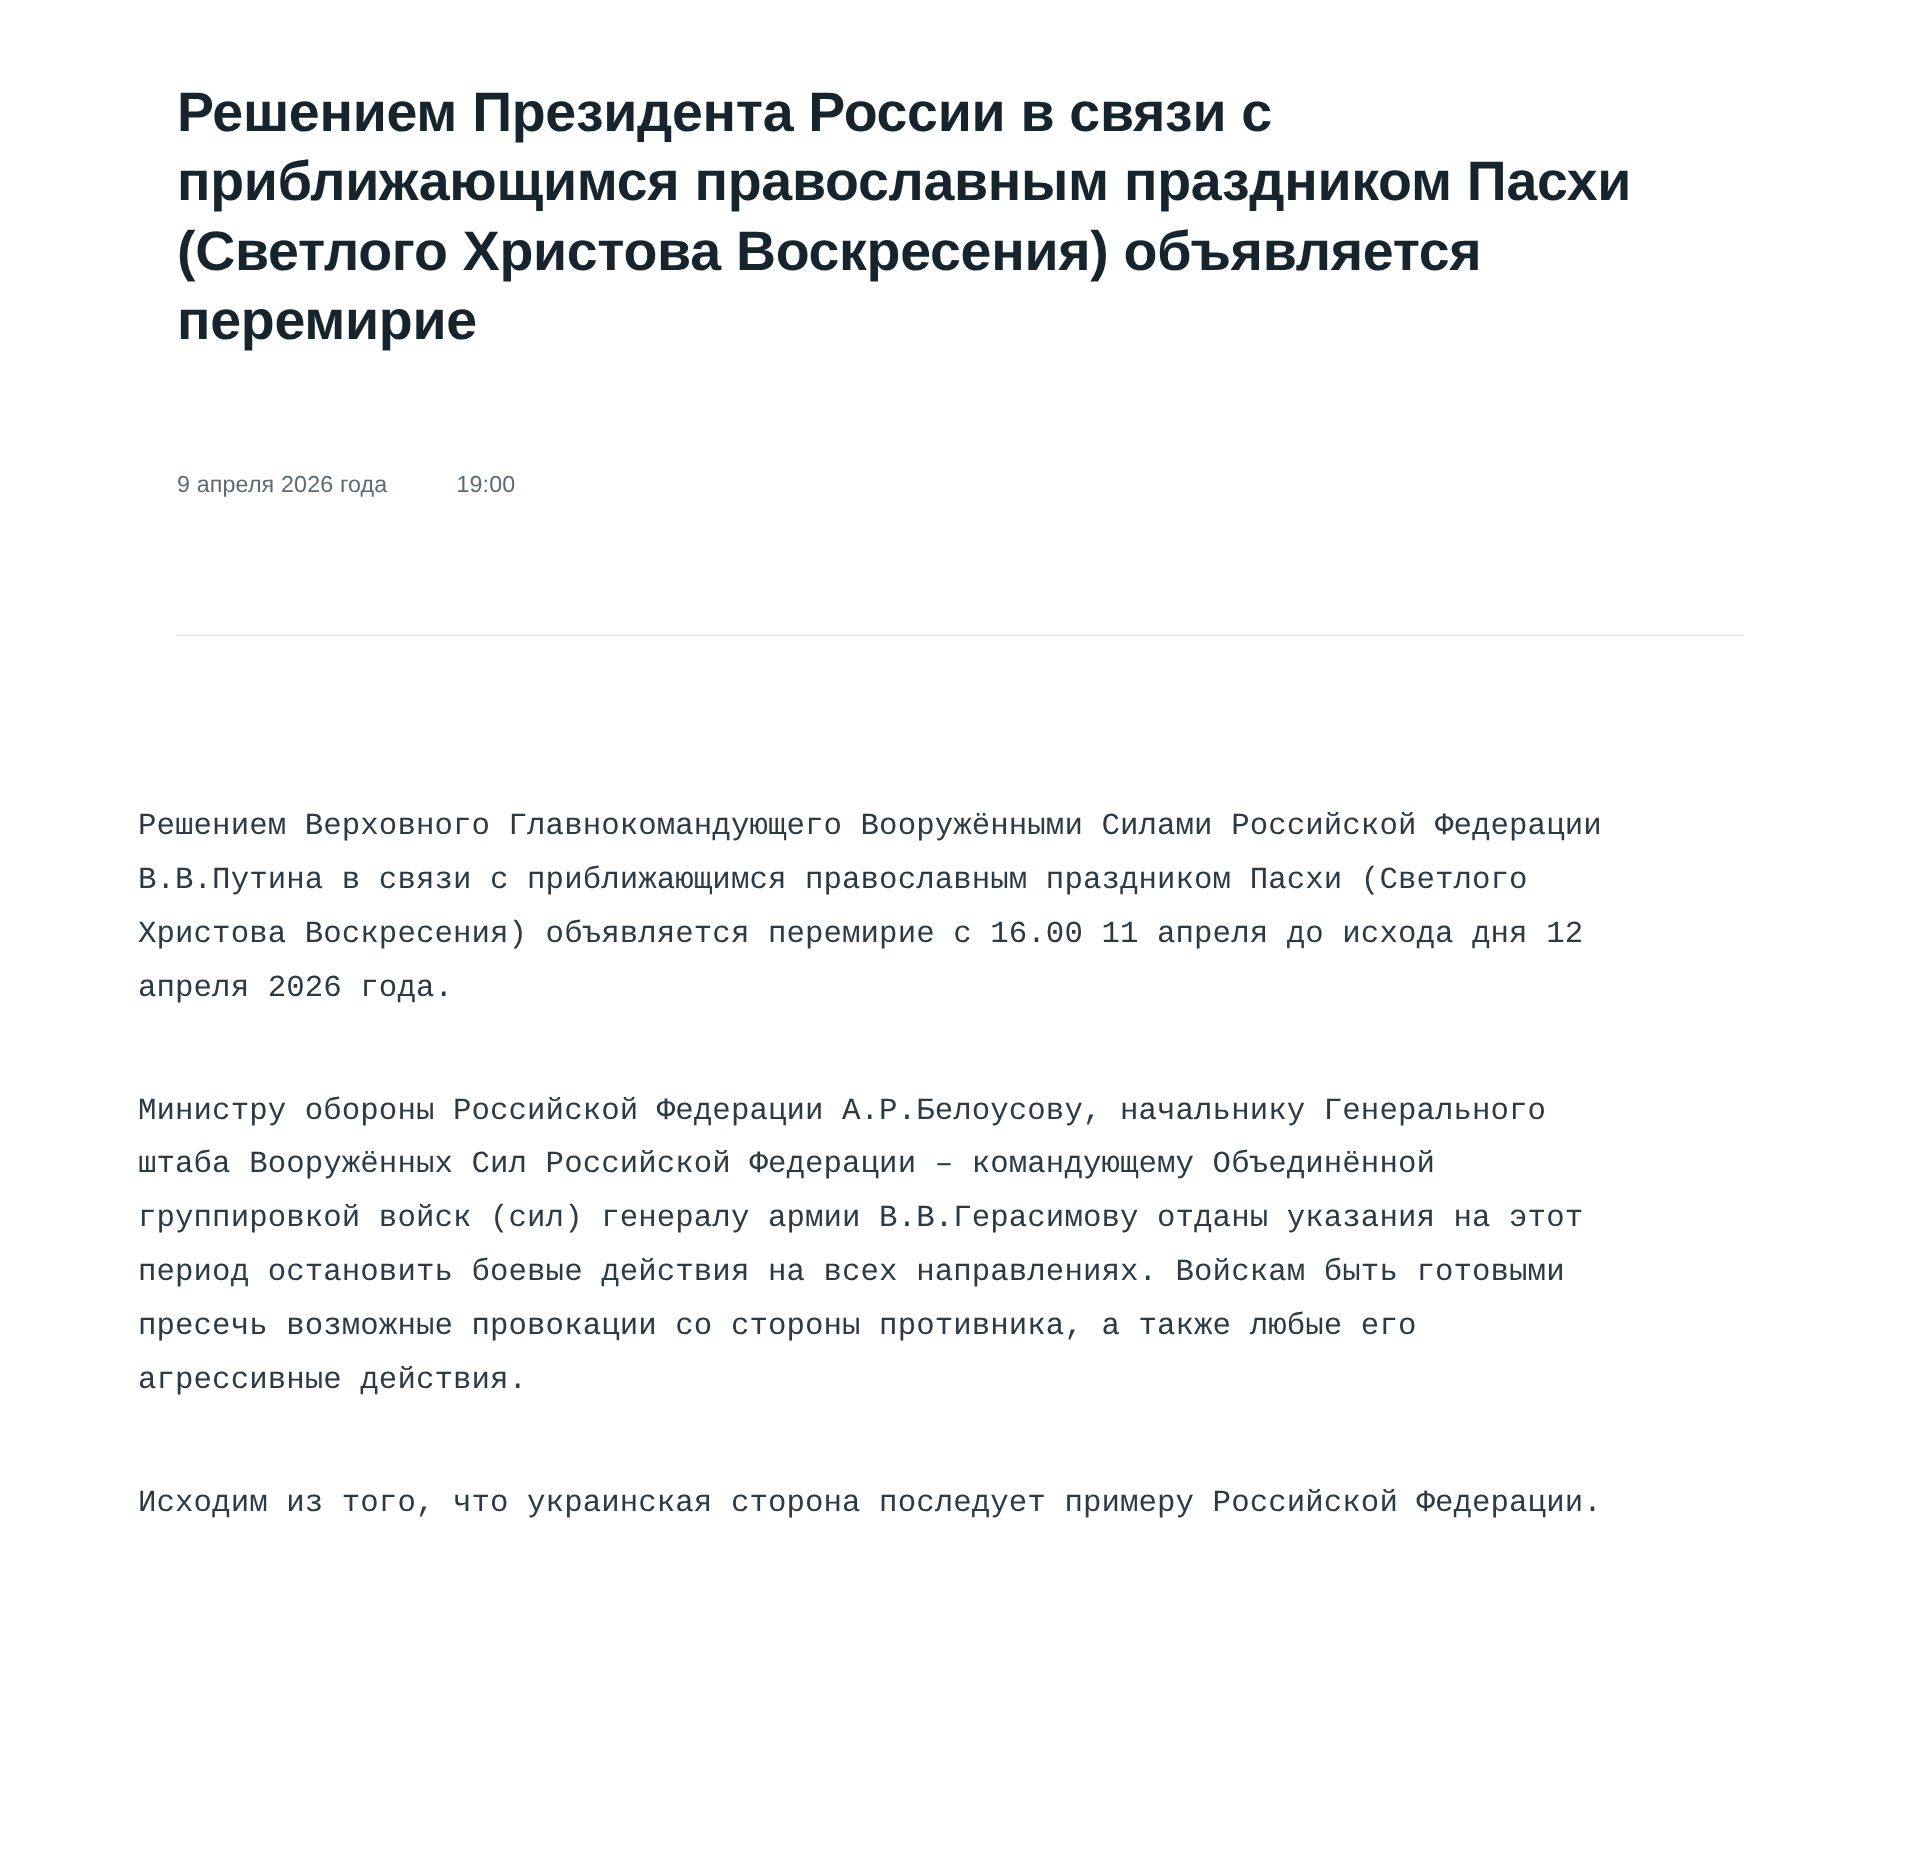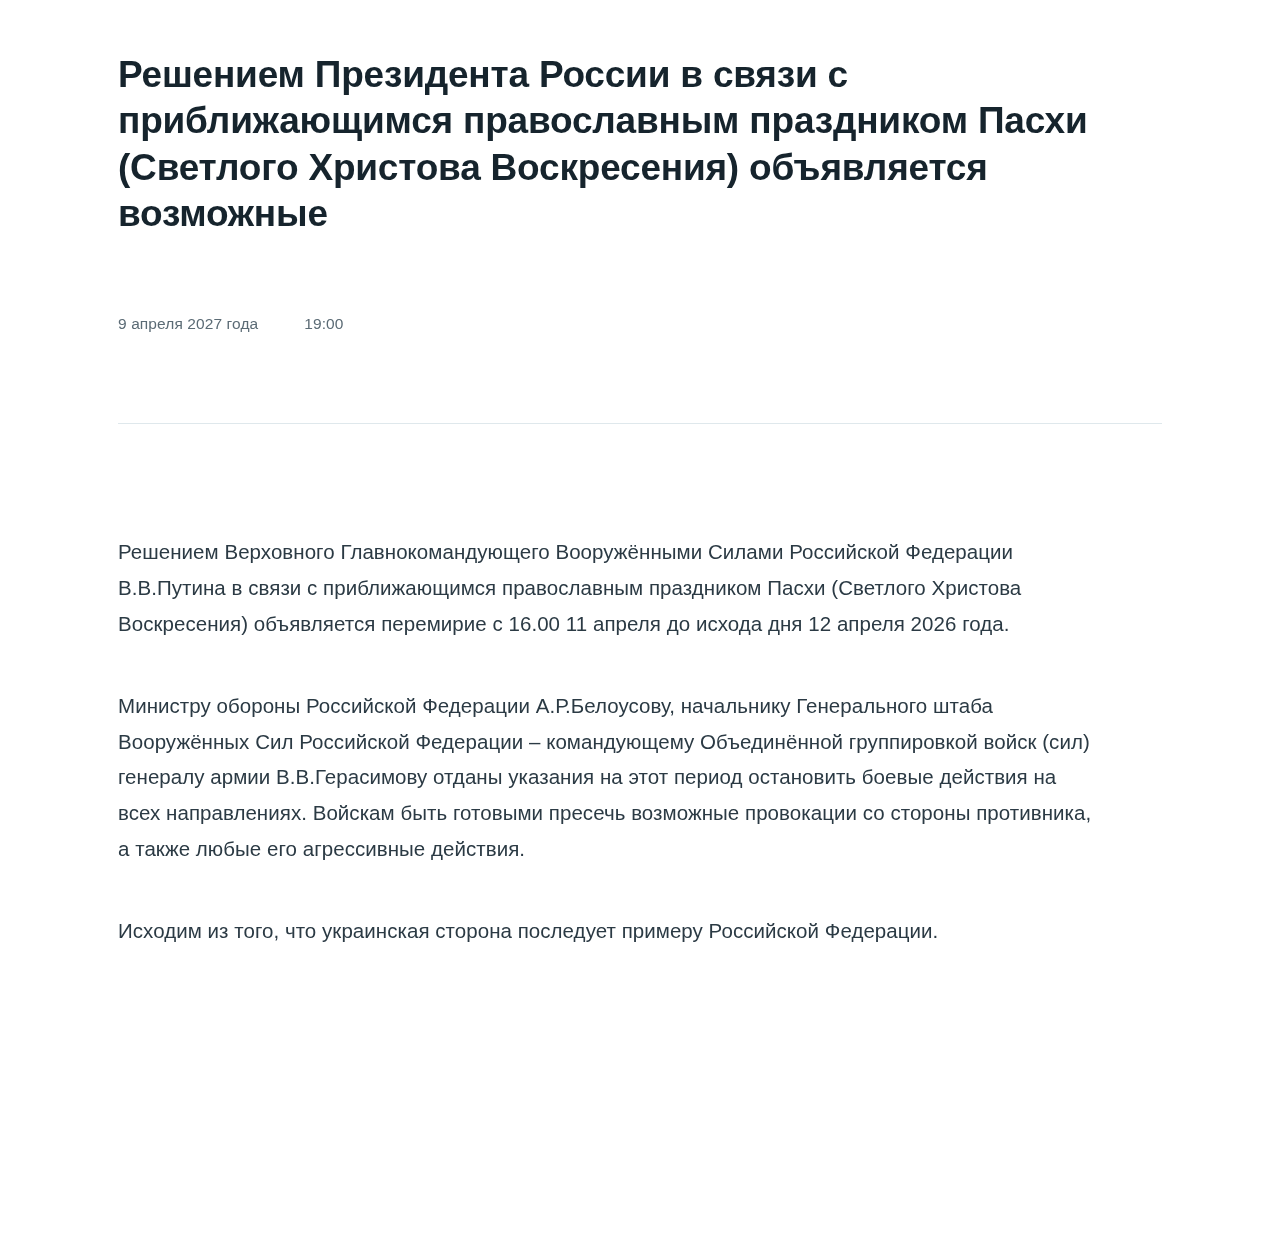--- a/index.html
+++ b/index.html
@@ -46,46 +46,47 @@
   .meta-date, .meta-time {
     white-space: nowrap;
   }
   .divider {
     margin-top: 90px;
     height: 1px;
     width: 100%;
     background: #dfe8ec;
   }
   .body-text {
-    padding: 0 118px;
+    padding: 0 92px;
     margin-top: 110px;
     max-width: 1160px;
+    font-family: Liberation Mono, monospace;
   }
   .body-text p {
     margin: 0 0 46px 0;
     font-size: 20.5px;
     line-height: 1.75;
     color: #2b3a44;
     letter-spacing: 0.05px;
     max-width: 980px;
   }
   .body-text p:last-child {
     margin-bottom: 0;
   }
 </style>
 </head>
 <body>
 
 <div class="page">
 
   <div class="content">
-    <h1 class="article-title">Решением Президента России в связи с приближающимся православным праздником Пасхи (Светлого Христова Воскресения) объявляется возможные</h1>
+    <h1 class="article-title">Решением Президента России в связи с приближающимся православным праздником Пасхи (Светлого Христова Воскресения) объявляется перемирие</h1>
 
     <div class="meta-row">
-      <span class="meta-date">9 апреля 2027 года</span>
+      <span class="meta-date">9 апреля 2026 года</span>
       <span class="meta-time">19:00</span>
     </div>
 
     <div class="divider"></div>
   </div>
 
   <div class="body-text">
     <p>Решением Верховного Главнокомандующего Вооружёнными Силами Российской Федерации В.В.Путина в связи с приближающимся православным праздником Пасхи (Светлого Христова Воскресения) объявляется перемирие с 16.00 11 апреля до исхода дня 12 апреля 2026 года.</p>
     <p>Министру обороны Российской Федерации А.Р.Белоусову, начальнику Генерального штаба Вооружённых Сил Российской Федерации – командующему Объединённой группировкой войск (сил) генералу армии В.В.Герасимову отданы указания на этот период остановить боевые действия на всех направлениях. Войскам быть готовыми пресечь возможные провокации со стороны противника, а также любые его агрессивные действия.</p>
     <p>Исходим из того, что украинская сторона последует примеру Российской Федерации.</p>

